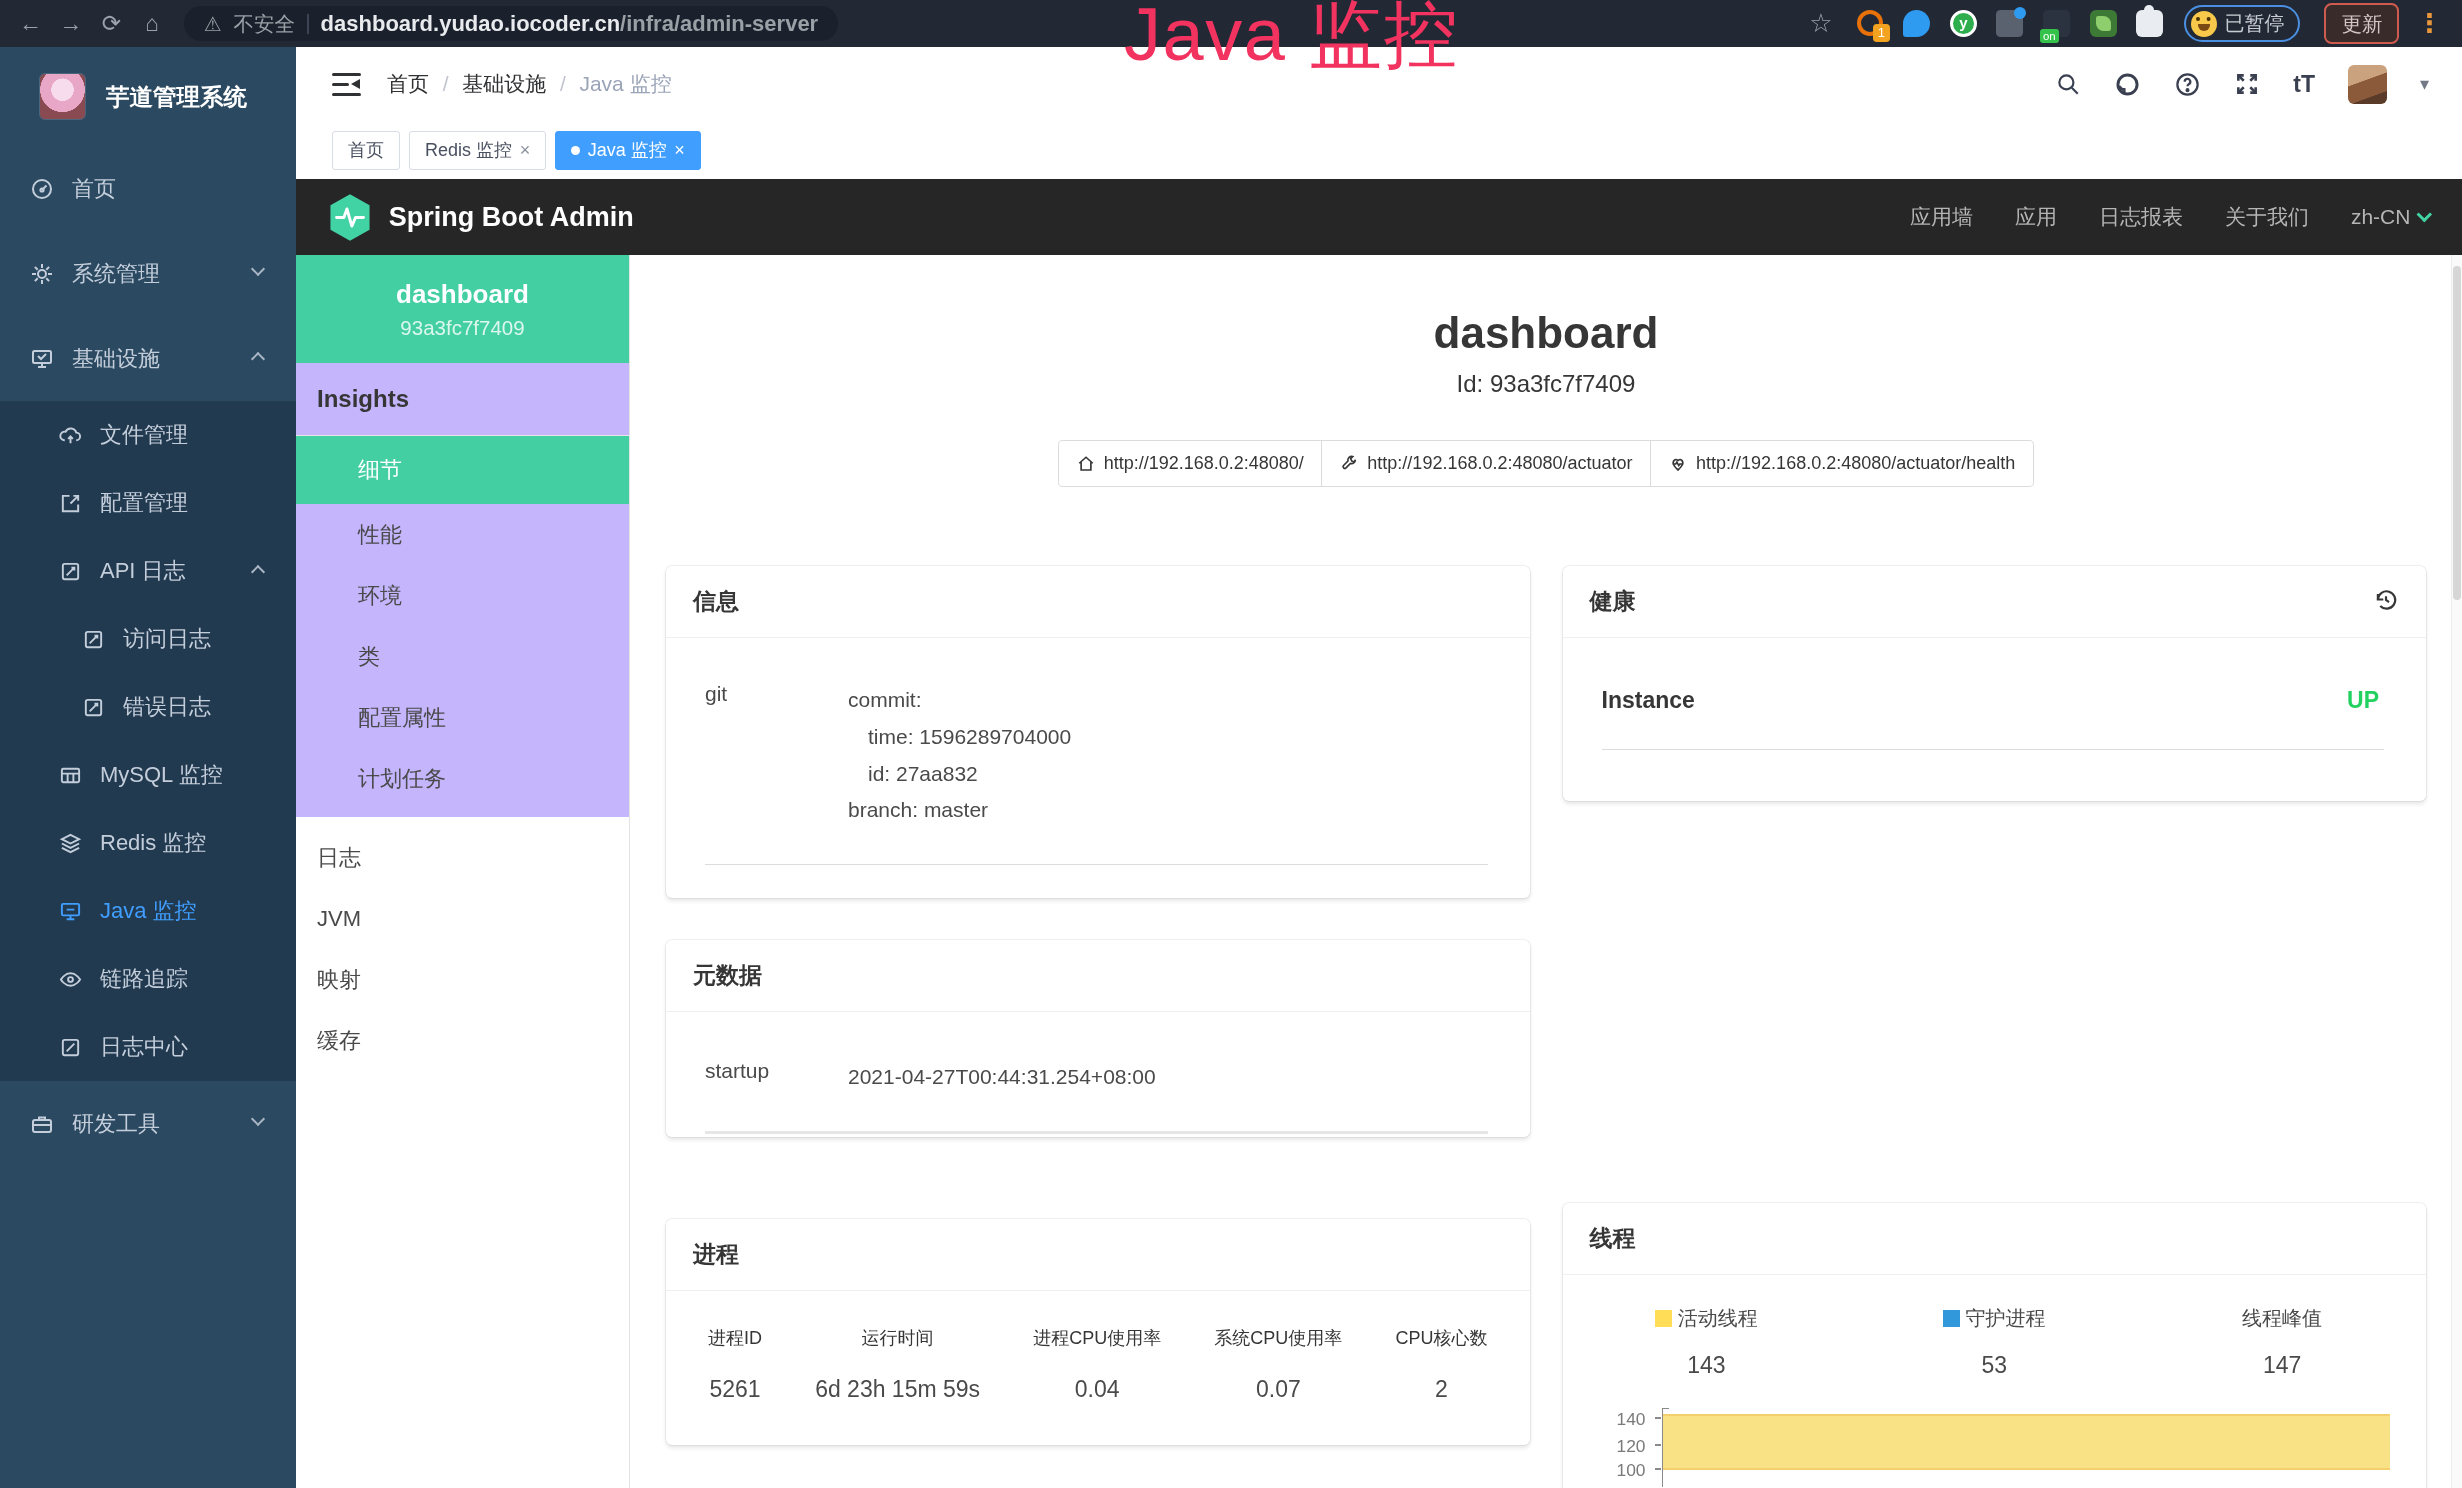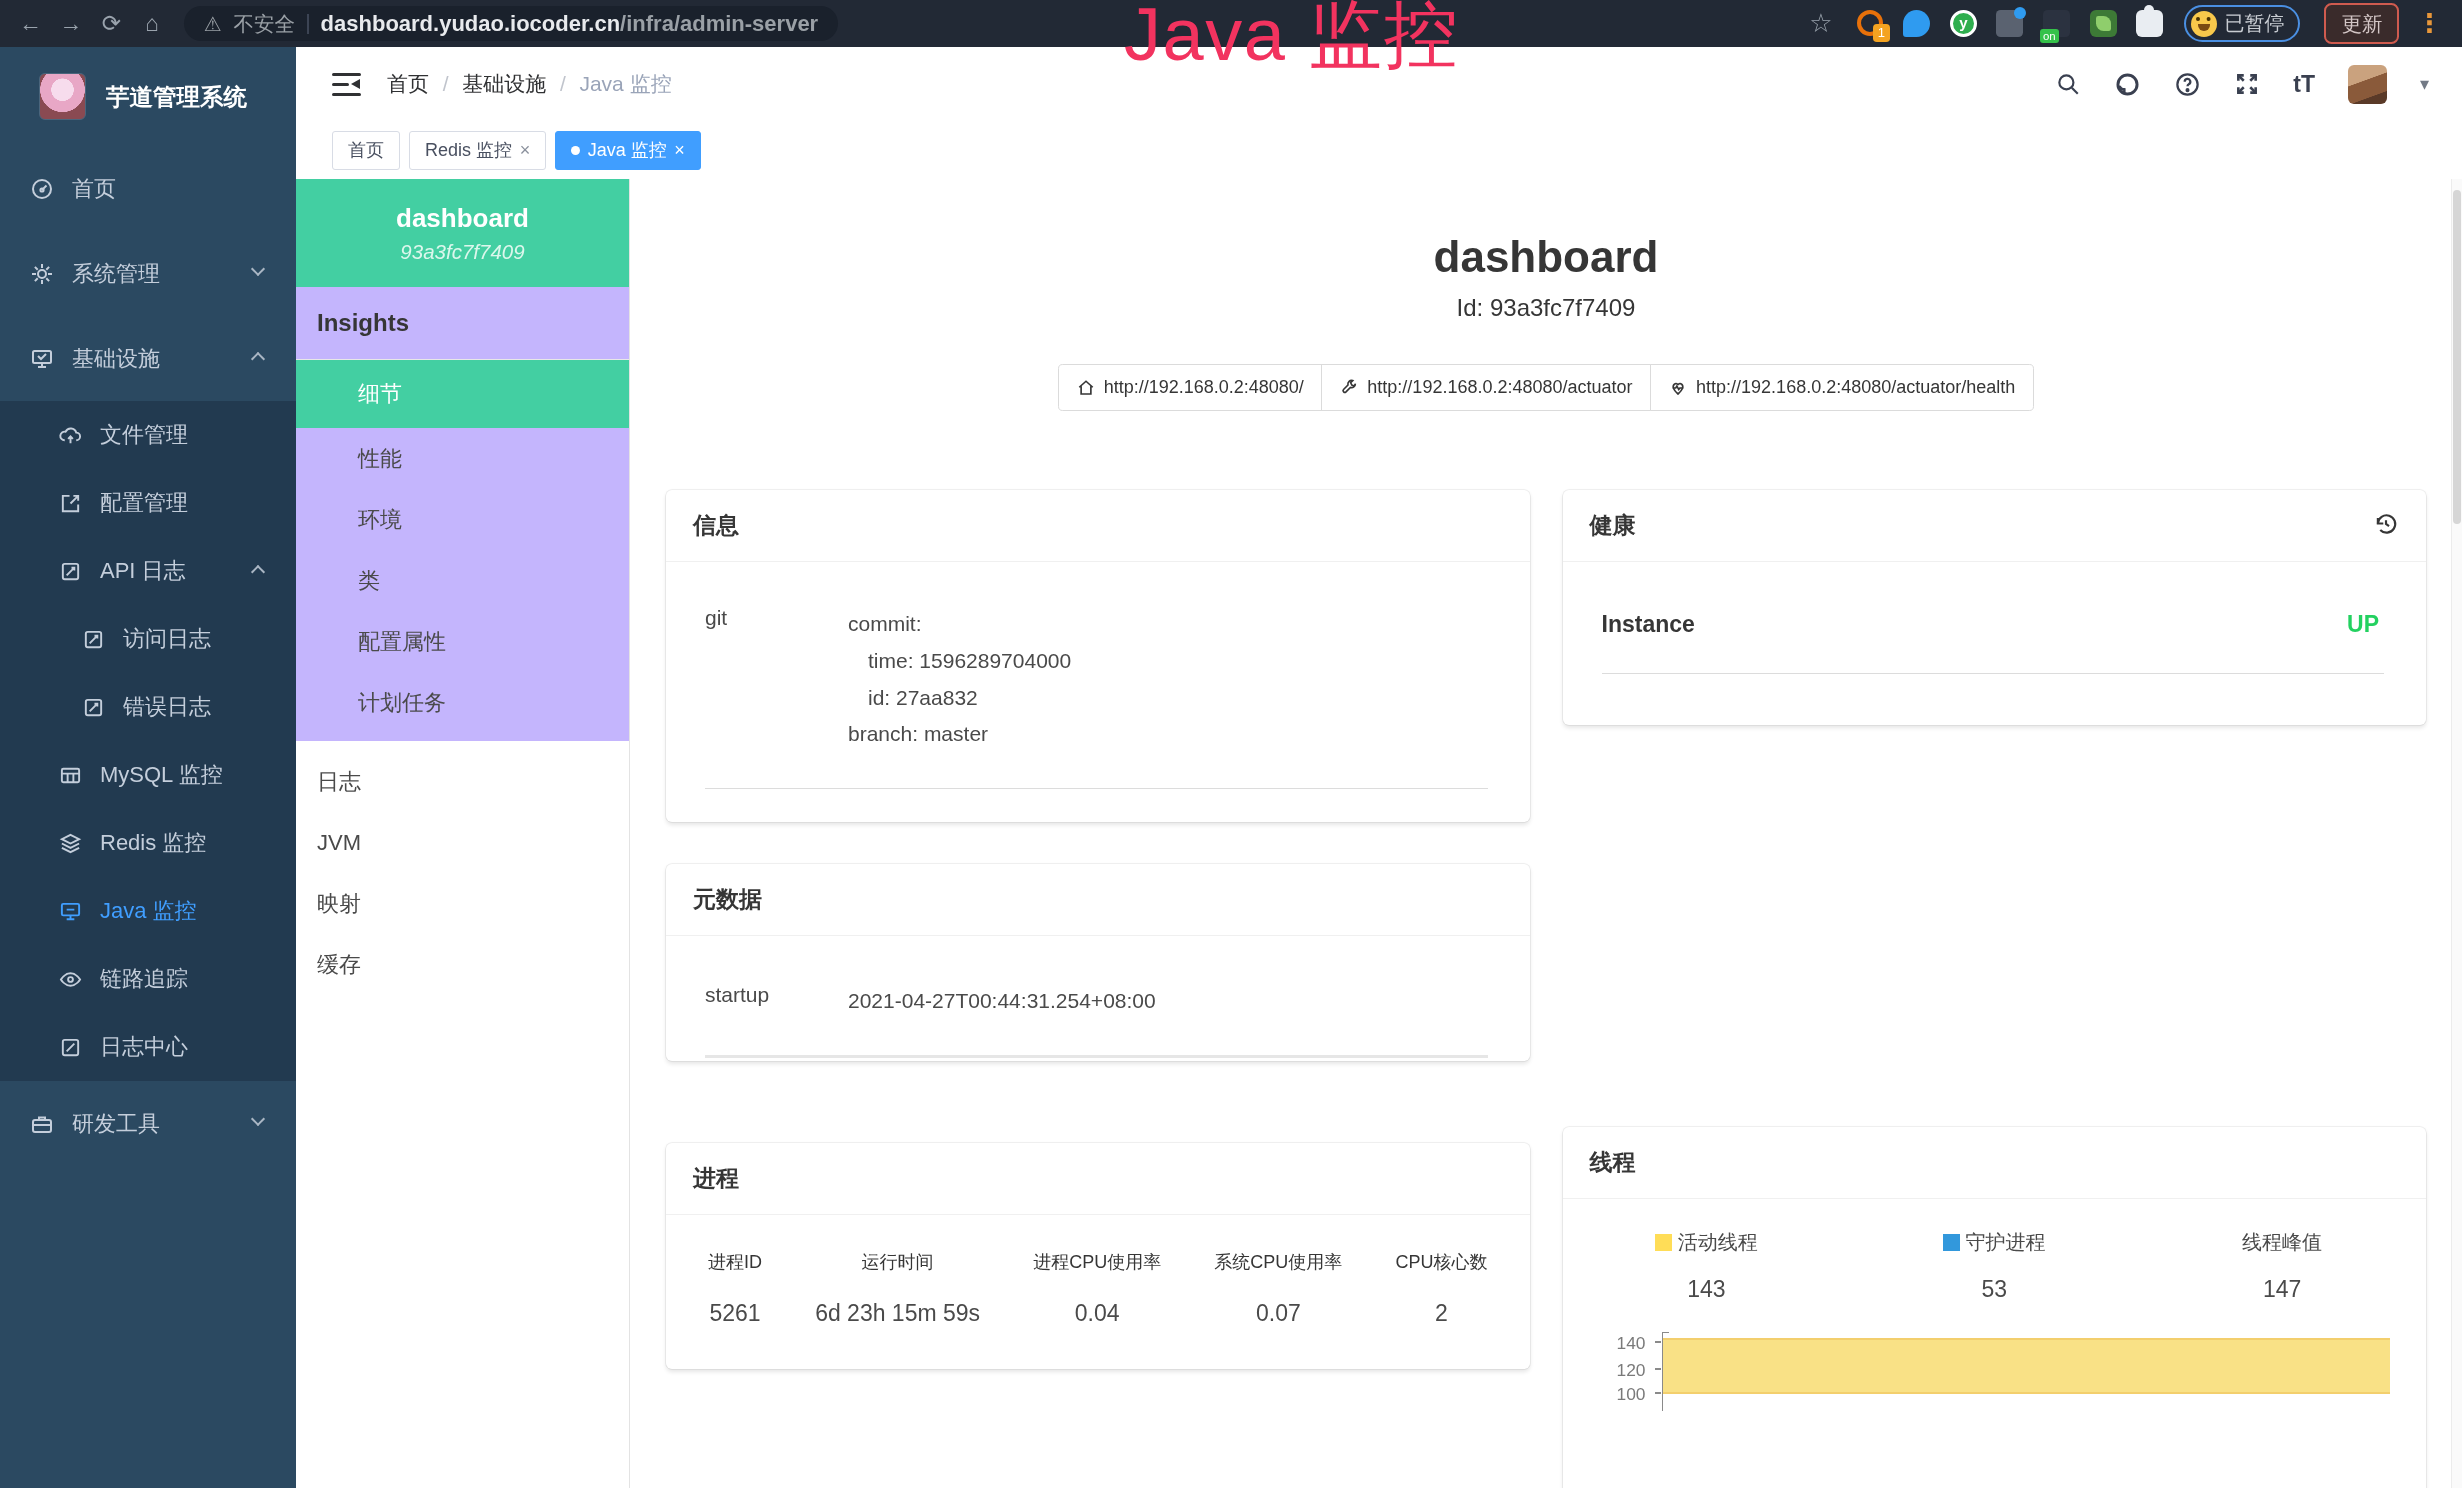--- a/index.html
+++ b/index.html
@@ -94,21 +94,21 @@
   .sba-nav { margin-left:auto; display:flex; align-items:center; gap:42px; }
   .sba-nav-item { color:#b5b5b5; font-size:21px; cursor:pointer; }
   .lang-wrap { display:flex; align-items:center; gap:9px; }
   .lang-chev { width:10.6px; height:10.6px; border-right:3px solid #42d3a5; border-bottom:3px solid #42d3a5; transform:rotate(45deg); margin-top:-4.6px; }
 
   
   .sba-body { flex:1; display:flex; min-height:0; }
   .sba-sidebar { width:334px; flex:0 0 auto; border-right:1.5px solid #e3e3e3; background:#fff; }
   .app-block { height:108px; background:#43cfa2; display:flex; flex-direction:column; align-items:center; justify-content:center; gap:6px; cursor:pointer; }
   .app-name { color:#fff; font-size:26px; font-weight:bold; }
-  .app-id { color:#dcf7ec; font-size:20.5px;font-style:italic; }
+  .app-id { color:#dcf7ec; font-size:20.5px; }
   .insights { background:#c4b5fd; padding-bottom:7.6px; }
   .insights-head { height:73px; display:flex; align-items:center; padding-left:21px; font-size:24px; font-weight:bold; color:#363636; border-bottom:1.5px solid #e8e8e8; }
   .menu-item { height:61px; display:flex; align-items:center; padding-left:62px; font-size:22px; color:#4a4a4a; cursor:pointer; }
   .menu-item.active { background:#43cfa2; color:#fff; height:68px; }
   .plain-group { margin-top:10.6px; }
   .plain-group .menu-item { padding-left:21px; }
 
   
   .sba-content { flex:1; min-width:0; background:#fff; padding-top:53px; overflow:hidden; position:relative; }
   .inst-title { text-align:center; font-size:44px; font-weight:bold; color:#363636; }
@@ -382,20 +382,39 @@
         <span>Redis 监控</span>
         <span class="close">×</span>
       </div>
       <div class="tab active">
         <span class="tab-dot"></span>
         <span>Java 监控</span>
         <span class="close">×</span>
       </div>
     </div>
 
+    <div class="sba-header">
+      <div class="sba-brand">
+        <svg width="44" height="49" viewBox="0 0 36 40">
+            <polygon points="18,1 34,10 34,30 18,39 2,30 2,10" fill="#42d3a5"></polygon>
+            <polyline points="7,20 13,20 15.5,13 19.5,27 22.5,20 29,20" stroke="#fff" fill="none" stroke-width="2.4" stroke-linecap="round" stroke-linejoin="round"></polyline>
+          </svg>
+        <span class="sba-brand-text">Spring Boot Admin</span>
+      </div>
+      <nav class="sba-nav">
+        <span class="sba-nav-item">应用墙</span>
+        <span class="sba-nav-item">应用</span>
+        <span class="sba-nav-item">日志报表</span>
+        <span class="sba-nav-item">关于我们</span>
+        <span class="lang-wrap">
+          <span class="sba-nav-item">zh-CN</span>
+          <i class="lang-chev"></i>
+        </span>
+      </nav>
+    </div>
 
     <div class="sba-body">
 
       <aside class="sba-sidebar">
         <div class="app-block">
           <div class="app-name">dashboard</div>
           <div class="app-id">93a3fc7f7409</div>
         </div>
         <div class="insights">
           <div class="insights-head">Insights</div>

